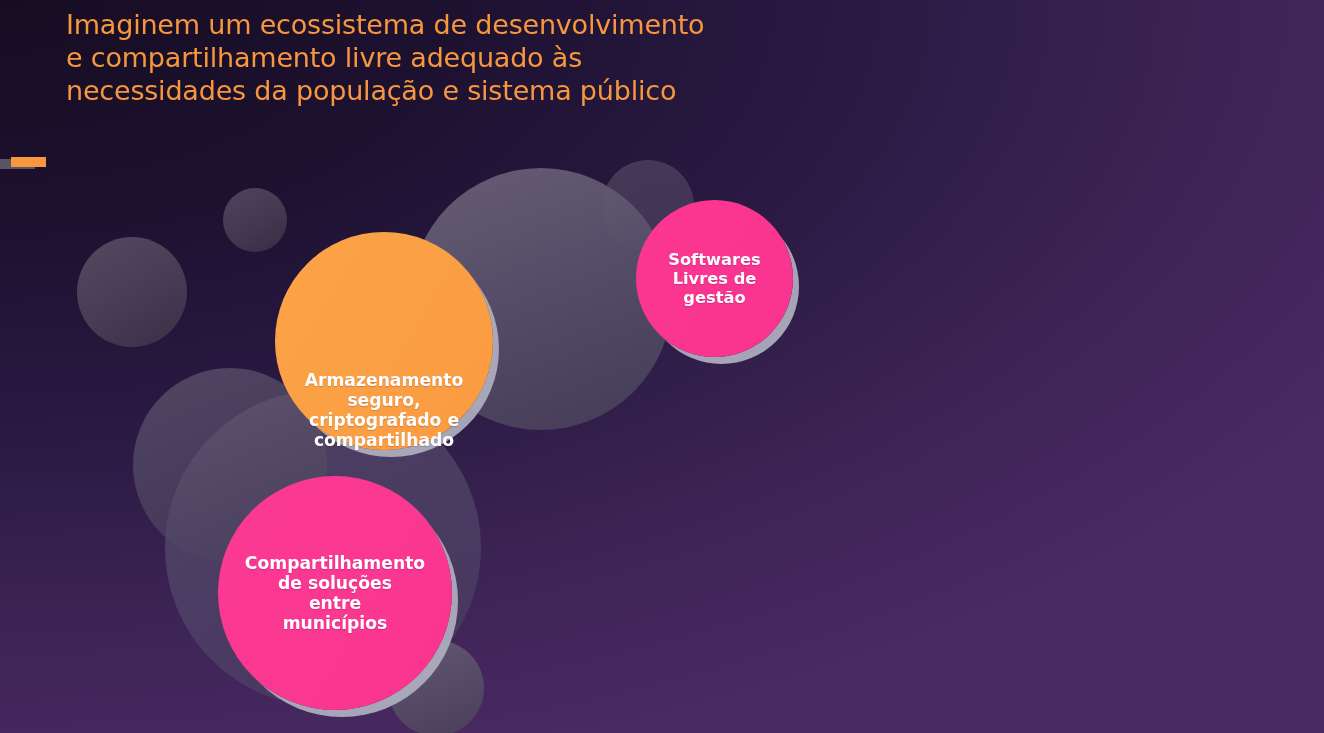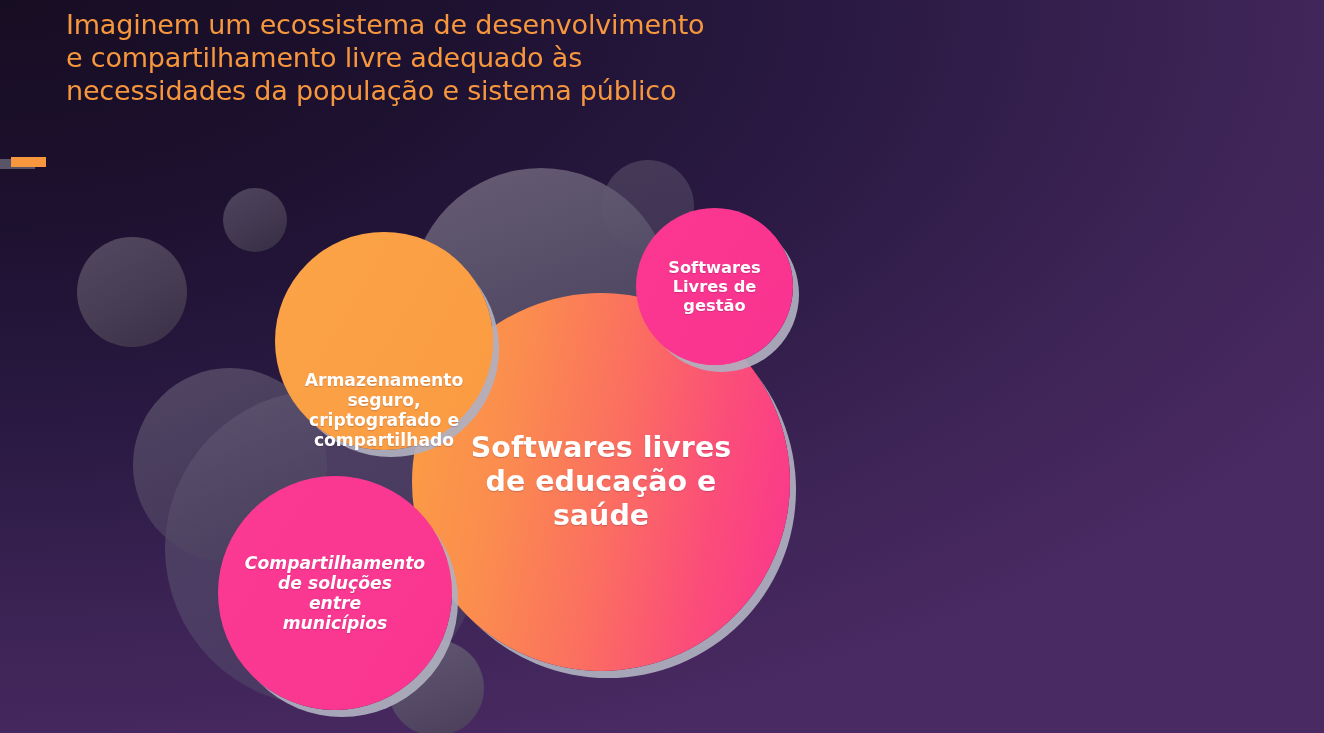--- a/index.html
+++ b/index.html
@@ -106,34 +106,33 @@
   #bubble-armazenamento {
     left: 275px; top: 232px; width: 218px; height: 218px;
     background: linear-gradient(120deg, #fba447 0%, #fb9f44 55%, #fb9a42 100%);
     box-shadow: 7px 8px 0 -1px rgba(176,176,192,.92);
     font-size: 17.2px;
   }
   #bubble-armazenamento .btxt { width: 178px; }
 
   
   #bubble-gestao {
-    left: 636px; top: 208px; width: 157px; height: 157px;
+    left: 636px; top: 200px; width: 157px; height: 157px;
     background: linear-gradient(120deg, #fb3792 0%, #fa3590 60%, #f93390 100%);
     box-shadow: 7px 8px 0 -1px rgba(176,176,192,.92);
     font-size: 16.3px;
   }
   #bubble-gestao .btxt { width: 120px; }
 
   
   #bubble-compartilhamento {
     left: 218px; top: 476px; width: 234px; height: 234px;
     background: linear-gradient(120deg, #fb3a93 0%, #fa3791 60%, #f93490 100%);
     box-shadow: 7px 8px 0 -1px rgba(176,176,192,.92);
     font-size: 17.2px;
-    font-style: italic;
   }
   #bubble-compartilhamento .btxt { width: 200px; }
 
   
   #bubble-main {
     left: 412px; top: 293px; width: 378px; height: 378px;
     background: linear-gradient(100deg, #fb9f43 0%, #fb8d4e 26%, #fb6f60 52%, #fb4d79 76%, #fa348f 100%);
     box-shadow: 7px 8px 0 -1px rgba(176,176,192,.92);
     font-size: 28.5px;
     z-index: 2;
@@ -156,25 +155,20 @@
   <div class="bg-bubble b2"></div>
   <div class="bg-bubble b5"></div>
   <div class="bg-bubble b4"></div>
   <div class="bg-bubble b6"></div>
 
   <div id="title">Imaginem um ecossistema de desenvolvimento
 e compartilhamento livre adequado às
 necessidades da população e sistema público</div>
   <div id="accent-bar"></div>
 
-  <div class="bubble" id="bubble-main">
-    <span class="btxt">Softwares livres
-de educação e
-saúde</span>
-  </div>
 
   <div class="bubble" id="bubble-armazenamento">
     <span class="btxt">Armazenamento
 seguro,
 criptografado e
 compartilhado</span>
   </div>
 
   <div class="bubble" id="bubble-gestao">
     <span class="btxt">Softwares

